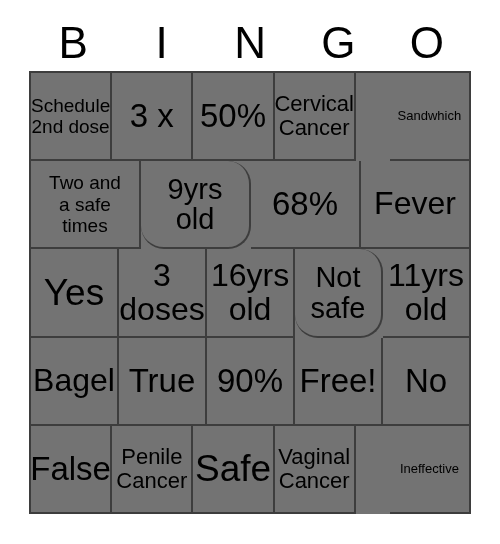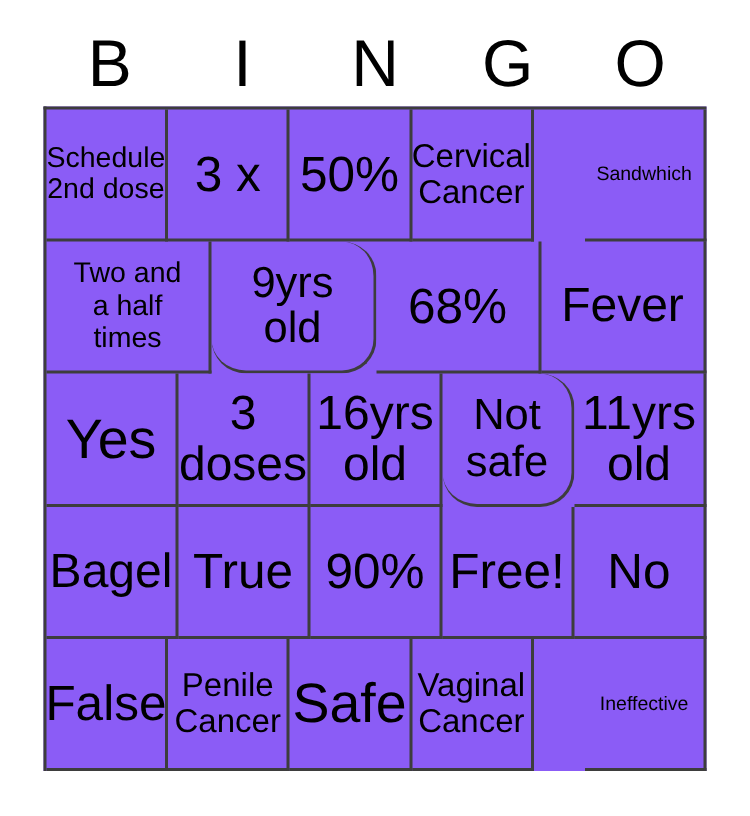--- a/index.html
+++ b/index.html
@@ -49,21 +49,21 @@
     position: absolute;
     left: 29px;
     top: 71px;
     width: 442px;
     height: 443px;
     box-sizing: border-box;
     border-top: 2px solid #3d3d3d;
     border-left: 2px solid #3d3d3d;
     display: flex;
     flex-direction: column;
-    background: #8b5cf6;
+    background: #737373;
   }
   .grid-row {
     flex: 1 1 0;
     display: flex;
     min-height: 0;
   }
   .cell {
     flex: 1 1 0;
     box-sizing: border-box;
     border-right: 2px solid #3d3d3d;
@@ -109,21 +109,21 @@
 2nd dose</div>
       <div class="cell fs-xl">3 x</div>
       <div class="cell fs-xl">50%</div>
       <div class="cell fs-m">Cervical
 Cancer</div>
       <div class="cell fs-xxs">Sandwhich</div>
     </div>
 
     <div class="grid-row">
       <div class="cell fs-s">Two and
-a half
+a safe
 times</div>
       <div class="cell fs-l">9yrs
 old</div>
       <div class="cell fs-xl">68%</div>
       <div class="cell fs-ml">Fever</div>
     </div>
 
     <div class="grid-row">
       <div class="cell fs-xxl">Yes</div>
       <div class="cell fs-ml">3

